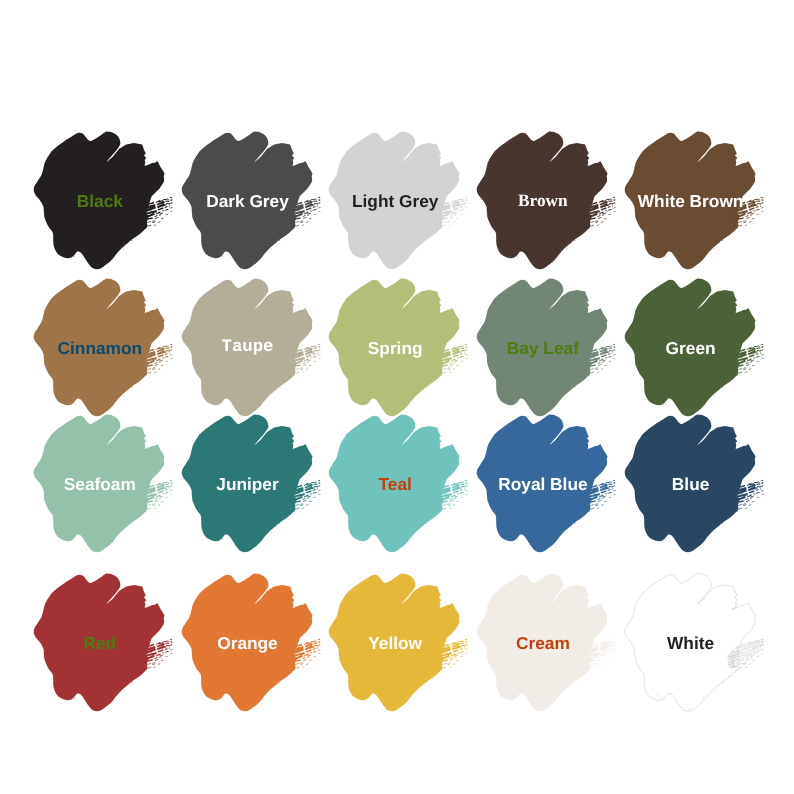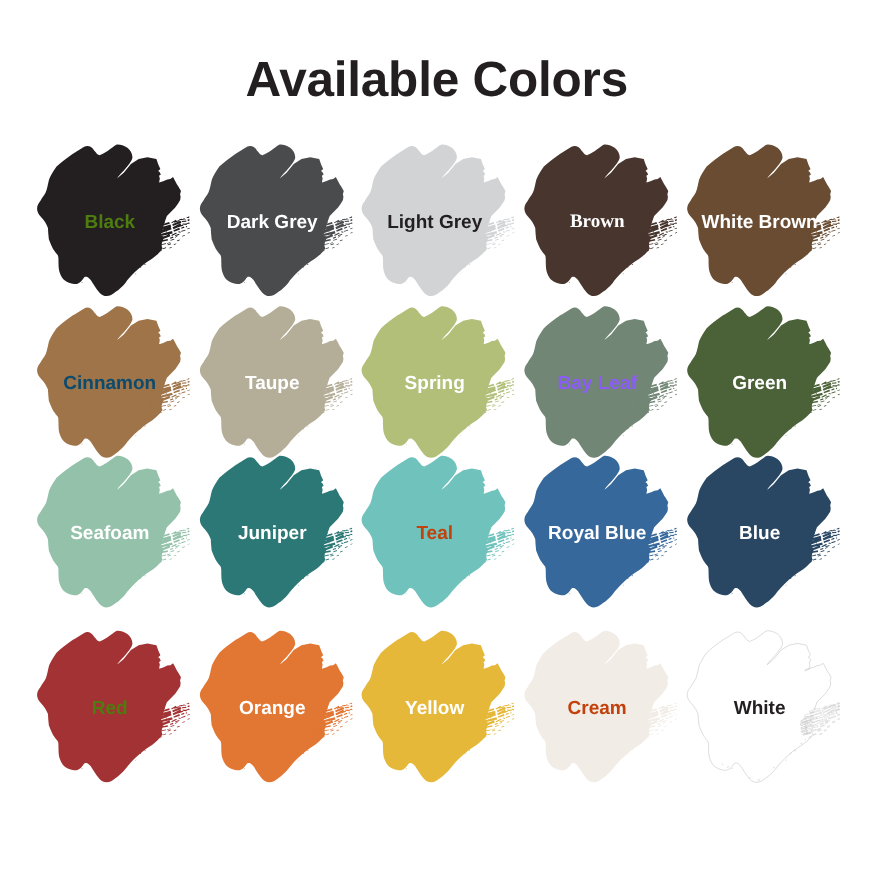--- a/index.html
+++ b/index.html
@@ -41,21 +41,20 @@
   
   .c0 { left:27.8px;  } .c1 { left:175.5px; } .c2 { left:323.2px; }
   .c3 { left:470.9px; } .c4 { left:618.6px; }
   .r0 { top:125.6px;  } .r1 { top:273.1px; } .r2 { top:409px; } .r3 { top:568.1px; }
 </style>
 </head>
 <body>
 
 <div class="page">
 
-  <h1 class="page-title">Available Colors</h1>
 
   <div class="swatch-grid">
     <div class="swatch c0 r0">
       <svg class="swatch-shape" viewBox="0 0 150 150" width="150" height="150">
         <path d="M54.7,7.6 C52.8,6.4 50.5,6.3 48.5,7.4 C47.0,8.2 43.7,10.6 38.3,13.7 C32.8,17.6 27.3,21.5 23.4,25.4 C20.7,29.3 18.1,33.2 16.6,37.1 C15.6,41.0 14.9,45.4 13.6,48.8 C12.0,52.0 10.0,54.0 8.8,56.5 C7.2,58.5 5.8,60.5 5.7,63.5 C5.7,66.0 6.8,68.8 9.1,71.0 C12.2,74.4 14.5,77.8 15.6,81.2 C15.8,84.6 15.9,88.0 16.4,91.4 C17.6,94.8 19.3,98.2 20.4,100.5 C21.1,101.4 22.7,103.7 24.2,105.5 C25.2,106.8 25.2,109.0 25.2,113.7 C25.2,117.2 25.6,120.0 26.5,122.3 C27.5,125.0 29.0,127.5 31.0,129.0 C33.0,130.5 36.2,132.0 39.3,132.2 C42.0,132.4 45.0,131.5 47.3,127.8 C48.6,125.7 49.3,125.4 50.4,125.6 C51.8,125.8 52.9,126.6 54.5,128.6 C56.5,131.5 58.8,136.0 62.5,140.2 C64.5,142.4 66.4,143.2 68.9,143.2 C71.8,143.2 74.0,142.0 77.5,139.0 C79.8,137.8 83.2,134.4 86.0,131.2 C88.0,128.2 91.0,125.0 94.4,121.6 C99.6,116.8 104.2,112.8 110.2,109.2 C113.6,107.0 117.0,103.6 119.8,99.8 C117.8,96.4 119.8,93.0 121.5,89.3 L118.0,88.0 L119.5,82.0 L121.5,76.5 L123.7,70.3 L127.5,66.5 L131.3,62.7 L133.9,58.9 L135.8,55.9 L136.2,52.9 L135.7,50.6 L136.5,47.6 L134.3,43.8 L132.8,41.6 L131.0,38.0 L129.3,34.9 L126.9,36.7 L124.1,37.1 L120.9,38.5 L117.5,39.7 L113.9,40.5 L112.5,41.9 L116.6,40.2 L117.3,36.2 L116.6,33.8 L118.2,32.6 L117.1,30.4 L115.8,29.4 L117.8,27.6 L116.0,23.7 L114.2,18.6 L106.0,16.9 L98.1,18.6 L91.0,23.0 L84.5,31.1 L79.9,35.0 L78.4,36.2 L79.6,34.4 C82.4,31.0 86.8,26.9 89.6,22.8 C91.4,20.2 92.4,18.6 92.4,17.0 C92.3,13.6 90.6,10.4 87.8,8.3 C84.2,6.1 82.2,5.4 78.9,5.4 C77.0,5.4 75.1,7.6 69.8,11.3 C67.0,13.2 65.3,14.0 64.0,14.4 C63.2,14.7 62.9,15.1 62.6,15.1 C61.9,15.1 61.0,14.6 60.3,14.0 C59.2,13.0 58.4,11.3 57.7,11.0 C56.8,9.6 55.8,8.3 54.7,7.6 Z" fill="#231f20"></path>
         <path d="M116.94,78.64L125.86,75.84L126.32,77.36L117.33,79.93ZM121.01,75.89L121.81,75.73L121.90,76.40L121.09,76.46ZM127.65,76.18L131.94,73.70L132.48,74.67L128.10,76.99ZM134.88,73.31L137.45,72.89L137.57,73.79L134.98,74.06ZM138.59,72.53L141.01,72.99L140.88,73.64L138.48,73.08ZM142.76,71.87L143.77,70.85L144.29,71.41L143.20,72.34ZM112.50,82.08L127.06,78.08L127.65,80.35L113.00,83.99ZM117.75,79.80L120.33,79.03L120.57,79.94L117.96,80.56ZM128.58,77.91L136.15,74.63L136.92,76.49L129.22,79.48ZM137.32,74.87L141.32,74.50L141.40,75.65L137.38,75.84ZM142.32,73.81L144.03,73.09L144.36,73.96L142.60,74.55ZM109.73,86.71L126.95,79.65L128.01,82.32L110.62,88.95ZM117.62,82.64L119.53,82.05L119.82,83.17L117.86,83.58ZM128.90,80.54L135.98,77.00L136.99,79.14L129.74,82.34ZM138.06,77.11L141.88,77.45L141.75,78.59L137.96,78.06ZM142.94,76.33L144.37,76.57L144.14,77.57L142.75,77.17ZM108.52,89.52L116.28,86.43L117.09,88.61L109.21,91.35ZM117.88,86.84L128.43,84.08L128.94,86.19L118.31,88.62ZM122.79,84.19L123.35,84.01L123.53,85.19L122.94,85.18ZM129.67,83.28L135.05,81.15L135.62,82.70L130.15,84.58ZM136.62,81.01L139.24,79.94L139.65,81.07L136.97,81.96ZM141.13,79.56L142.14,79.79L141.83,80.78L140.87,80.39ZM109.20,93.64L117.33,89.81L118.07,91.44L109.83,95.02ZM118.36,90.06L126.09,86.79L126.86,88.71L119.00,91.68ZM127.76,87.63L132.19,85.30L132.74,86.38L128.22,88.55ZM134.28,84.26L136.26,84.67L136.03,85.60L134.08,85.05ZM109.07,96.67L117.73,93.74L118.18,95.14L109.45,97.85ZM112.97,94.12L114.14,93.72L114.33,94.38L113.13,94.67ZM118.85,92.47L124.44,91.29L124.72,92.74L119.09,93.69ZM126.50,90.17L129.24,89.11L129.58,90.09L126.79,90.99ZM131.00,89.74L133.16,88.09L133.53,88.60L131.32,90.17ZM111.68,98.75L117.46,97.92L117.58,98.82L111.78,99.51ZM114.03,97.31L115.00,97.00L115.13,97.44L114.14,97.69ZM118.41,96.14L122.84,95.13L123.01,95.93L118.55,96.82ZM123.72,95.20L126.74,94.19L126.92,94.75L123.87,95.67ZM108.99,87.35L113.95,85.63L114.45,87.17L109.41,88.65ZM108.66,90.24L114.91,88.09L115.49,89.91L109.14,91.76ZM109.19,93.55L114.15,91.83L114.65,93.37L109.61,94.85ZM110.04,96.66L114.61,95.16L114.99,96.44L110.36,97.74ZM111.65,84.50L115.62,83.21L115.98,84.39L111.95,85.50ZM112.00,88.79L118.77,86.48L119.23,87.92L112.40,90.01ZM112.83,92.42L118.20,90.72L118.60,92.08L113.17,93.58ZM114.07,98.58L117.84,97.30L118.16,98.30L114.33,99.42ZM110.69,99.62L114.66,98.35L114.94,99.25L110.91,100.38ZM116.36,84.94L120.83,83.46L121.17,84.54L116.64,85.86ZM130.26,75.58L135.03,73.90L135.37,74.90L130.54,76.42ZM136.89,73.46L139.86,72.39L140.14,73.21L137.11,74.14ZM141.50,71.70L143.88,70.84L144.12,71.56L141.70,72.30ZM133.65,79.75L138.32,78.06L138.68,79.14L133.95,80.65ZM140.49,77.46L143.46,76.39L143.74,77.21L140.71,78.14ZM136.68,84.02L140.35,82.75L140.65,83.65L136.92,84.78ZM142.09,81.90L144.27,81.04L144.53,81.76L142.31,82.50ZM131.07,87.82L134.85,86.45L135.15,87.35L131.33,88.58ZM137.50,88.50L139.88,87.64L140.12,88.36L137.70,89.10ZM126.88,92.26L130.26,91.00L130.54,91.80L127.12,92.94ZM132.89,92.70L135.27,91.74L135.53,92.46L133.11,93.30ZM124.40,96.30L127.28,95.24L127.52,95.96L124.60,96.90ZM129.90,96.14L132.09,95.29L132.31,95.91L130.10,96.66ZM119.90,99.90L122.88,98.84L123.12,99.56L120.10,100.50ZM125.90,99.34L128.09,98.49L128.31,99.11L126.10,99.86ZM116.40,102.34L118.88,101.29L119.12,101.91L116.60,102.86ZM142.70,74.54L144.28,73.89L144.52,74.51L142.90,75.06ZM142.50,85.74L144.28,84.99L144.52,85.61L142.70,86.26ZM100.45,116.33L100.46,116.63L100.21,116.95L99.81,117.19L99.41,117.23L99.15,117.08L99.14,116.77L99.39,116.45L99.79,116.21L100.19,116.17ZM104.34,114.09L104.35,114.34L104.15,114.62L103.81,114.81L103.48,114.84L103.26,114.71L103.25,114.46L103.45,114.18L103.79,113.99L104.12,113.96ZM84.99,129.21L85.08,129.47L84.94,129.83L84.63,130.14L84.27,130.28L84.01,130.19L83.92,129.93L84.06,129.57L84.37,129.26L84.73,129.12ZM71.55,140.83L71.51,141.15L71.19,141.46L70.73,141.63L70.29,141.60L70.05,141.37L70.09,141.05L70.41,140.74L70.87,140.57L71.31,140.60ZM43.12,128.74L43.27,128.96L43.23,129.32L43.03,129.66L42.74,129.87L42.47,129.86L42.33,129.64L42.37,129.28L42.57,128.94L42.86,128.73ZM46.79,130.46L46.87,130.63L46.81,130.88L46.63,131.09L46.40,131.19L46.21,131.14L46.13,130.97L46.19,130.72L46.37,130.51L46.60,130.41ZM109.98,107.72L109.99,107.95L109.81,108.20L109.51,108.37L109.21,108.40L109.02,108.28L109.01,108.05L109.19,107.80L109.49,107.63L109.79,107.60ZM113.39,104.38L113.40,104.56L113.25,104.76L113.01,104.90L112.77,104.92L112.61,104.82L112.60,104.64L112.75,104.44L112.99,104.30L113.23,104.28ZM95.83,122.77L95.85,122.94L95.74,123.13L95.54,123.27L95.32,123.31L95.17,123.23L95.15,123.06L95.26,122.87L95.46,122.73L95.68,122.69ZM38.21,126.64L38.31,126.79L38.30,127.02L38.17,127.25L37.97,127.38L37.79,127.36L37.69,127.21L37.70,126.98L37.83,126.75L38.03,126.62ZM63.48,138.87L63.44,139.08L63.23,139.25L62.93,139.33L62.66,139.29L62.52,139.13L62.56,138.92L62.77,138.75L63.07,138.67L63.34,138.71Z" fill="#231f20"></path>
       </svg>
       <div class="swatch-label" style="color: #4d7c0f;">Black</div>
     </div>
     <div class="swatch c1 r0">
@@ -91,35 +90,35 @@
         <path d="M54.7,7.6 C52.8,6.4 50.5,6.3 48.5,7.4 C47.0,8.2 43.7,10.6 38.3,13.7 C32.8,17.6 27.3,21.5 23.4,25.4 C20.7,29.3 18.1,33.2 16.6,37.1 C15.6,41.0 14.9,45.4 13.6,48.8 C12.0,52.0 10.0,54.0 8.8,56.5 C7.2,58.5 5.8,60.5 5.7,63.5 C5.7,66.0 6.8,68.8 9.1,71.0 C12.2,74.4 14.5,77.8 15.6,81.2 C15.8,84.6 15.9,88.0 16.4,91.4 C17.6,94.8 19.3,98.2 20.4,100.5 C21.1,101.4 22.7,103.7 24.2,105.5 C25.2,106.8 25.2,109.0 25.2,113.7 C25.2,117.2 25.6,120.0 26.5,122.3 C27.5,125.0 29.0,127.5 31.0,129.0 C33.0,130.5 36.2,132.0 39.3,132.2 C42.0,132.4 45.0,131.5 47.3,127.8 C48.6,125.7 49.3,125.4 50.4,125.6 C51.8,125.8 52.9,126.6 54.5,128.6 C56.5,131.5 58.8,136.0 62.5,140.2 C64.5,142.4 66.4,143.2 68.9,143.2 C71.8,143.2 74.0,142.0 77.5,139.0 C79.8,137.8 83.2,134.4 86.0,131.2 C88.0,128.2 91.0,125.0 94.4,121.6 C99.6,116.8 104.2,112.8 110.2,109.2 C113.6,107.0 117.0,103.6 119.8,99.8 C117.8,96.4 119.8,93.0 121.5,89.3 L118.0,88.0 L119.5,82.0 L121.5,76.5 L123.7,70.3 L127.5,66.5 L131.3,62.7 L133.9,58.9 L135.8,55.9 L136.2,52.9 L135.7,50.6 L136.5,47.6 L134.3,43.8 L132.8,41.6 L131.0,38.0 L129.3,34.9 L126.9,36.7 L124.1,37.1 L120.9,38.5 L117.5,39.7 L113.9,40.5 L112.5,41.9 L116.6,40.2 L117.3,36.2 L116.6,33.8 L118.2,32.6 L117.1,30.4 L115.8,29.4 L117.8,27.6 L116.0,23.7 L114.2,18.6 L106.0,16.9 L98.1,18.6 L91.0,23.0 L84.5,31.1 L79.9,35.0 L78.4,36.2 L79.6,34.4 C82.4,31.0 86.8,26.9 89.6,22.8 C91.4,20.2 92.4,18.6 92.4,17.0 C92.3,13.6 90.6,10.4 87.8,8.3 C84.2,6.1 82.2,5.4 78.9,5.4 C77.0,5.4 75.1,7.6 69.8,11.3 C67.0,13.2 65.3,14.0 64.0,14.4 C63.2,14.7 62.9,15.1 62.6,15.1 C61.9,15.1 61.0,14.6 60.3,14.0 C59.2,13.0 58.4,11.3 57.7,11.0 C56.8,9.6 55.8,8.3 54.7,7.6 Z" fill="#9e7448"></path>
         <path d="M116.94,78.64L125.86,75.84L126.32,77.36L117.33,79.93ZM121.01,75.89L121.81,75.73L121.90,76.40L121.09,76.46ZM127.65,76.18L131.94,73.70L132.48,74.67L128.10,76.99ZM134.88,73.31L137.45,72.89L137.57,73.79L134.98,74.06ZM138.59,72.53L141.01,72.99L140.88,73.64L138.48,73.08ZM142.76,71.87L143.77,70.85L144.29,71.41L143.20,72.34ZM112.50,82.08L127.06,78.08L127.65,80.35L113.00,83.99ZM117.75,79.80L120.33,79.03L120.57,79.94L117.96,80.56ZM128.58,77.91L136.15,74.63L136.92,76.49L129.22,79.48ZM137.32,74.87L141.32,74.50L141.40,75.65L137.38,75.84ZM142.32,73.81L144.03,73.09L144.36,73.96L142.60,74.55ZM109.73,86.71L126.95,79.65L128.01,82.32L110.62,88.95ZM117.62,82.64L119.53,82.05L119.82,83.17L117.86,83.58ZM128.90,80.54L135.98,77.00L136.99,79.14L129.74,82.34ZM138.06,77.11L141.88,77.45L141.75,78.59L137.96,78.06ZM142.94,76.33L144.37,76.57L144.14,77.57L142.75,77.17ZM108.52,89.52L116.28,86.43L117.09,88.61L109.21,91.35ZM117.88,86.84L128.43,84.08L128.94,86.19L118.31,88.62ZM122.79,84.19L123.35,84.01L123.53,85.19L122.94,85.18ZM129.67,83.28L135.05,81.15L135.62,82.70L130.15,84.58ZM136.62,81.01L139.24,79.94L139.65,81.07L136.97,81.96ZM141.13,79.56L142.14,79.79L141.83,80.78L140.87,80.39ZM109.20,93.64L117.33,89.81L118.07,91.44L109.83,95.02ZM118.36,90.06L126.09,86.79L126.86,88.71L119.00,91.68ZM127.76,87.63L132.19,85.30L132.74,86.38L128.22,88.55ZM134.28,84.26L136.26,84.67L136.03,85.60L134.08,85.05ZM109.07,96.67L117.73,93.74L118.18,95.14L109.45,97.85ZM112.97,94.12L114.14,93.72L114.33,94.38L113.13,94.67ZM118.85,92.47L124.44,91.29L124.72,92.74L119.09,93.69ZM126.50,90.17L129.24,89.11L129.58,90.09L126.79,90.99ZM131.00,89.74L133.16,88.09L133.53,88.60L131.32,90.17ZM111.68,98.75L117.46,97.92L117.58,98.82L111.78,99.51ZM114.03,97.31L115.00,97.00L115.13,97.44L114.14,97.69ZM118.41,96.14L122.84,95.13L123.01,95.93L118.55,96.82ZM123.72,95.20L126.74,94.19L126.92,94.75L123.87,95.67ZM108.99,87.35L113.95,85.63L114.45,87.17L109.41,88.65ZM108.66,90.24L114.91,88.09L115.49,89.91L109.14,91.76ZM109.19,93.55L114.15,91.83L114.65,93.37L109.61,94.85ZM110.04,96.66L114.61,95.16L114.99,96.44L110.36,97.74ZM111.65,84.50L115.62,83.21L115.98,84.39L111.95,85.50ZM112.00,88.79L118.77,86.48L119.23,87.92L112.40,90.01ZM112.83,92.42L118.20,90.72L118.60,92.08L113.17,93.58ZM114.07,98.58L117.84,97.30L118.16,98.30L114.33,99.42ZM110.69,99.62L114.66,98.35L114.94,99.25L110.91,100.38ZM116.36,84.94L120.83,83.46L121.17,84.54L116.64,85.86ZM130.26,75.58L135.03,73.90L135.37,74.90L130.54,76.42ZM136.89,73.46L139.86,72.39L140.14,73.21L137.11,74.14ZM141.50,71.70L143.88,70.84L144.12,71.56L141.70,72.30ZM133.65,79.75L138.32,78.06L138.68,79.14L133.95,80.65ZM140.49,77.46L143.46,76.39L143.74,77.21L140.71,78.14ZM136.68,84.02L140.35,82.75L140.65,83.65L136.92,84.78ZM142.09,81.90L144.27,81.04L144.53,81.76L142.31,82.50ZM131.07,87.82L134.85,86.45L135.15,87.35L131.33,88.58ZM137.50,88.50L139.88,87.64L140.12,88.36L137.70,89.10ZM126.88,92.26L130.26,91.00L130.54,91.80L127.12,92.94ZM132.89,92.70L135.27,91.74L135.53,92.46L133.11,93.30ZM124.40,96.30L127.28,95.24L127.52,95.96L124.60,96.90ZM129.90,96.14L132.09,95.29L132.31,95.91L130.10,96.66ZM119.90,99.90L122.88,98.84L123.12,99.56L120.10,100.50ZM125.90,99.34L128.09,98.49L128.31,99.11L126.10,99.86ZM116.40,102.34L118.88,101.29L119.12,101.91L116.60,102.86ZM142.70,74.54L144.28,73.89L144.52,74.51L142.90,75.06ZM142.50,85.74L144.28,84.99L144.52,85.61L142.70,86.26ZM100.45,116.33L100.46,116.63L100.21,116.95L99.81,117.19L99.41,117.23L99.15,117.08L99.14,116.77L99.39,116.45L99.79,116.21L100.19,116.17ZM104.34,114.09L104.35,114.34L104.15,114.62L103.81,114.81L103.48,114.84L103.26,114.71L103.25,114.46L103.45,114.18L103.79,113.99L104.12,113.96ZM84.99,129.21L85.08,129.47L84.94,129.83L84.63,130.14L84.27,130.28L84.01,130.19L83.92,129.93L84.06,129.57L84.37,129.26L84.73,129.12ZM71.55,140.83L71.51,141.15L71.19,141.46L70.73,141.63L70.29,141.60L70.05,141.37L70.09,141.05L70.41,140.74L70.87,140.57L71.31,140.60ZM43.12,128.74L43.27,128.96L43.23,129.32L43.03,129.66L42.74,129.87L42.47,129.86L42.33,129.64L42.37,129.28L42.57,128.94L42.86,128.73ZM46.79,130.46L46.87,130.63L46.81,130.88L46.63,131.09L46.40,131.19L46.21,131.14L46.13,130.97L46.19,130.72L46.37,130.51L46.60,130.41ZM109.98,107.72L109.99,107.95L109.81,108.20L109.51,108.37L109.21,108.40L109.02,108.28L109.01,108.05L109.19,107.80L109.49,107.63L109.79,107.60ZM113.39,104.38L113.40,104.56L113.25,104.76L113.01,104.90L112.77,104.92L112.61,104.82L112.60,104.64L112.75,104.44L112.99,104.30L113.23,104.28ZM95.83,122.77L95.85,122.94L95.74,123.13L95.54,123.27L95.32,123.31L95.17,123.23L95.15,123.06L95.26,122.87L95.46,122.73L95.68,122.69ZM38.21,126.64L38.31,126.79L38.30,127.02L38.17,127.25L37.97,127.38L37.79,127.36L37.69,127.21L37.70,126.98L37.83,126.75L38.03,126.62ZM63.48,138.87L63.44,139.08L63.23,139.25L62.93,139.33L62.66,139.29L62.52,139.13L62.56,138.92L62.77,138.75L63.07,138.67L63.34,138.71Z" fill="#9e7448"></path>
       </svg>
       <div class="swatch-label" style="color: #0c4a6e;">Cinnamon</div>
     </div>
     <div class="swatch c1 r1">
       <svg class="swatch-shape" viewBox="0 0 150 150" width="150" height="150">
         <path d="M54.7,7.6 C52.8,6.4 50.5,6.3 48.5,7.4 C47.0,8.2 43.7,10.6 38.3,13.7 C32.8,17.6 27.3,21.5 23.4,25.4 C20.7,29.3 18.1,33.2 16.6,37.1 C15.6,41.0 14.9,45.4 13.6,48.8 C12.0,52.0 10.0,54.0 8.8,56.5 C7.2,58.5 5.8,60.5 5.7,63.5 C5.7,66.0 6.8,68.8 9.1,71.0 C12.2,74.4 14.5,77.8 15.6,81.2 C15.8,84.6 15.9,88.0 16.4,91.4 C17.6,94.8 19.3,98.2 20.4,100.5 C21.1,101.4 22.7,103.7 24.2,105.5 C25.2,106.8 25.2,109.0 25.2,113.7 C25.2,117.2 25.6,120.0 26.5,122.3 C27.5,125.0 29.0,127.5 31.0,129.0 C33.0,130.5 36.2,132.0 39.3,132.2 C42.0,132.4 45.0,131.5 47.3,127.8 C48.6,125.7 49.3,125.4 50.4,125.6 C51.8,125.8 52.9,126.6 54.5,128.6 C56.5,131.5 58.8,136.0 62.5,140.2 C64.5,142.4 66.4,143.2 68.9,143.2 C71.8,143.2 74.0,142.0 77.5,139.0 C79.8,137.8 83.2,134.4 86.0,131.2 C88.0,128.2 91.0,125.0 94.4,121.6 C99.6,116.8 104.2,112.8 110.2,109.2 C113.6,107.0 117.0,103.6 119.8,99.8 C117.8,96.4 119.8,93.0 121.5,89.3 L118.0,88.0 L119.5,82.0 L121.5,76.5 L123.7,70.3 L127.5,66.5 L131.3,62.7 L133.9,58.9 L135.8,55.9 L136.2,52.9 L135.7,50.6 L136.5,47.6 L134.3,43.8 L132.8,41.6 L131.0,38.0 L129.3,34.9 L126.9,36.7 L124.1,37.1 L120.9,38.5 L117.5,39.7 L113.9,40.5 L112.5,41.9 L116.6,40.2 L117.3,36.2 L116.6,33.8 L118.2,32.6 L117.1,30.4 L115.8,29.4 L117.8,27.6 L116.0,23.7 L114.2,18.6 L106.0,16.9 L98.1,18.6 L91.0,23.0 L84.5,31.1 L79.9,35.0 L78.4,36.2 L79.6,34.4 C82.4,31.0 86.8,26.9 89.6,22.8 C91.4,20.2 92.4,18.6 92.4,17.0 C92.3,13.6 90.6,10.4 87.8,8.3 C84.2,6.1 82.2,5.4 78.9,5.4 C77.0,5.4 75.1,7.6 69.8,11.3 C67.0,13.2 65.3,14.0 64.0,14.4 C63.2,14.7 62.9,15.1 62.6,15.1 C61.9,15.1 61.0,14.6 60.3,14.0 C59.2,13.0 58.4,11.3 57.7,11.0 C56.8,9.6 55.8,8.3 54.7,7.6 Z" fill="#b4ae98"></path>
         <path d="M116.94,78.64L125.86,75.84L126.32,77.36L117.33,79.93ZM121.01,75.89L121.81,75.73L121.90,76.40L121.09,76.46ZM127.65,76.18L131.94,73.70L132.48,74.67L128.10,76.99ZM134.88,73.31L137.45,72.89L137.57,73.79L134.98,74.06ZM138.59,72.53L141.01,72.99L140.88,73.64L138.48,73.08ZM142.76,71.87L143.77,70.85L144.29,71.41L143.20,72.34ZM112.50,82.08L127.06,78.08L127.65,80.35L113.00,83.99ZM117.75,79.80L120.33,79.03L120.57,79.94L117.96,80.56ZM128.58,77.91L136.15,74.63L136.92,76.49L129.22,79.48ZM137.32,74.87L141.32,74.50L141.40,75.65L137.38,75.84ZM142.32,73.81L144.03,73.09L144.36,73.96L142.60,74.55ZM109.73,86.71L126.95,79.65L128.01,82.32L110.62,88.95ZM117.62,82.64L119.53,82.05L119.82,83.17L117.86,83.58ZM128.90,80.54L135.98,77.00L136.99,79.14L129.74,82.34ZM138.06,77.11L141.88,77.45L141.75,78.59L137.96,78.06ZM142.94,76.33L144.37,76.57L144.14,77.57L142.75,77.17ZM108.52,89.52L116.28,86.43L117.09,88.61L109.21,91.35ZM117.88,86.84L128.43,84.08L128.94,86.19L118.31,88.62ZM122.79,84.19L123.35,84.01L123.53,85.19L122.94,85.18ZM129.67,83.28L135.05,81.15L135.62,82.70L130.15,84.58ZM136.62,81.01L139.24,79.94L139.65,81.07L136.97,81.96ZM141.13,79.56L142.14,79.79L141.83,80.78L140.87,80.39ZM109.20,93.64L117.33,89.81L118.07,91.44L109.83,95.02ZM118.36,90.06L126.09,86.79L126.86,88.71L119.00,91.68ZM127.76,87.63L132.19,85.30L132.74,86.38L128.22,88.55ZM134.28,84.26L136.26,84.67L136.03,85.60L134.08,85.05ZM109.07,96.67L117.73,93.74L118.18,95.14L109.45,97.85ZM112.97,94.12L114.14,93.72L114.33,94.38L113.13,94.67ZM118.85,92.47L124.44,91.29L124.72,92.74L119.09,93.69ZM126.50,90.17L129.24,89.11L129.58,90.09L126.79,90.99ZM131.00,89.74L133.16,88.09L133.53,88.60L131.32,90.17ZM111.68,98.75L117.46,97.92L117.58,98.82L111.78,99.51ZM114.03,97.31L115.00,97.00L115.13,97.44L114.14,97.69ZM118.41,96.14L122.84,95.13L123.01,95.93L118.55,96.82ZM123.72,95.20L126.74,94.19L126.92,94.75L123.87,95.67ZM108.99,87.35L113.95,85.63L114.45,87.17L109.41,88.65ZM108.66,90.24L114.91,88.09L115.49,89.91L109.14,91.76ZM109.19,93.55L114.15,91.83L114.65,93.37L109.61,94.85ZM110.04,96.66L114.61,95.16L114.99,96.44L110.36,97.74ZM111.65,84.50L115.62,83.21L115.98,84.39L111.95,85.50ZM112.00,88.79L118.77,86.48L119.23,87.92L112.40,90.01ZM112.83,92.42L118.20,90.72L118.60,92.08L113.17,93.58ZM114.07,98.58L117.84,97.30L118.16,98.30L114.33,99.42ZM110.69,99.62L114.66,98.35L114.94,99.25L110.91,100.38ZM116.36,84.94L120.83,83.46L121.17,84.54L116.64,85.86ZM130.26,75.58L135.03,73.90L135.37,74.90L130.54,76.42ZM136.89,73.46L139.86,72.39L140.14,73.21L137.11,74.14ZM141.50,71.70L143.88,70.84L144.12,71.56L141.70,72.30ZM133.65,79.75L138.32,78.06L138.68,79.14L133.95,80.65ZM140.49,77.46L143.46,76.39L143.74,77.21L140.71,78.14ZM136.68,84.02L140.35,82.75L140.65,83.65L136.92,84.78ZM142.09,81.90L144.27,81.04L144.53,81.76L142.31,82.50ZM131.07,87.82L134.85,86.45L135.15,87.35L131.33,88.58ZM137.50,88.50L139.88,87.64L140.12,88.36L137.70,89.10ZM126.88,92.26L130.26,91.00L130.54,91.80L127.12,92.94ZM132.89,92.70L135.27,91.74L135.53,92.46L133.11,93.30ZM124.40,96.30L127.28,95.24L127.52,95.96L124.60,96.90ZM129.90,96.14L132.09,95.29L132.31,95.91L130.10,96.66ZM119.90,99.90L122.88,98.84L123.12,99.56L120.10,100.50ZM125.90,99.34L128.09,98.49L128.31,99.11L126.10,99.86ZM116.40,102.34L118.88,101.29L119.12,101.91L116.60,102.86ZM142.70,74.54L144.28,73.89L144.52,74.51L142.90,75.06ZM142.50,85.74L144.28,84.99L144.52,85.61L142.70,86.26ZM100.45,116.33L100.46,116.63L100.21,116.95L99.81,117.19L99.41,117.23L99.15,117.08L99.14,116.77L99.39,116.45L99.79,116.21L100.19,116.17ZM104.34,114.09L104.35,114.34L104.15,114.62L103.81,114.81L103.48,114.84L103.26,114.71L103.25,114.46L103.45,114.18L103.79,113.99L104.12,113.96ZM84.99,129.21L85.08,129.47L84.94,129.83L84.63,130.14L84.27,130.28L84.01,130.19L83.92,129.93L84.06,129.57L84.37,129.26L84.73,129.12ZM71.55,140.83L71.51,141.15L71.19,141.46L70.73,141.63L70.29,141.60L70.05,141.37L70.09,141.05L70.41,140.74L70.87,140.57L71.31,140.60ZM43.12,128.74L43.27,128.96L43.23,129.32L43.03,129.66L42.74,129.87L42.47,129.86L42.33,129.64L42.37,129.28L42.57,128.94L42.86,128.73ZM46.79,130.46L46.87,130.63L46.81,130.88L46.63,131.09L46.40,131.19L46.21,131.14L46.13,130.97L46.19,130.72L46.37,130.51L46.60,130.41ZM109.98,107.72L109.99,107.95L109.81,108.20L109.51,108.37L109.21,108.40L109.02,108.28L109.01,108.05L109.19,107.80L109.49,107.63L109.79,107.60ZM113.39,104.38L113.40,104.56L113.25,104.76L113.01,104.90L112.77,104.92L112.61,104.82L112.60,104.64L112.75,104.44L112.99,104.30L113.23,104.28ZM95.83,122.77L95.85,122.94L95.74,123.13L95.54,123.27L95.32,123.31L95.17,123.23L95.15,123.06L95.26,122.87L95.46,122.73L95.68,122.69ZM38.21,126.64L38.31,126.79L38.30,127.02L38.17,127.25L37.97,127.38L37.79,127.36L37.69,127.21L37.70,126.98L37.83,126.75L38.03,126.62ZM63.48,138.87L63.44,139.08L63.23,139.25L62.93,139.33L62.66,139.29L62.52,139.13L62.56,138.92L62.77,138.75L63.07,138.67L63.34,138.71Z" fill="#b4ae98"></path>
       </svg>
-      <div class="swatch-label" style="color: rgb(255, 255, 255);">Taupe</div>
+      <div class="swatch-label" style="color: rgb(255, 255, 255); font-family: Liberation Mono, monospace;">Taupe</div>
     </div>
     <div class="swatch c2 r1">
       <svg class="swatch-shape" viewBox="0 0 150 150" width="150" height="150">
         <path d="M54.7,7.6 C52.8,6.4 50.5,6.3 48.5,7.4 C47.0,8.2 43.7,10.6 38.3,13.7 C32.8,17.6 27.3,21.5 23.4,25.4 C20.7,29.3 18.1,33.2 16.6,37.1 C15.6,41.0 14.9,45.4 13.6,48.8 C12.0,52.0 10.0,54.0 8.8,56.5 C7.2,58.5 5.8,60.5 5.7,63.5 C5.7,66.0 6.8,68.8 9.1,71.0 C12.2,74.4 14.5,77.8 15.6,81.2 C15.8,84.6 15.9,88.0 16.4,91.4 C17.6,94.8 19.3,98.2 20.4,100.5 C21.1,101.4 22.7,103.7 24.2,105.5 C25.2,106.8 25.2,109.0 25.2,113.7 C25.2,117.2 25.6,120.0 26.5,122.3 C27.5,125.0 29.0,127.5 31.0,129.0 C33.0,130.5 36.2,132.0 39.3,132.2 C42.0,132.4 45.0,131.5 47.3,127.8 C48.6,125.7 49.3,125.4 50.4,125.6 C51.8,125.8 52.9,126.6 54.5,128.6 C56.5,131.5 58.8,136.0 62.5,140.2 C64.5,142.4 66.4,143.2 68.9,143.2 C71.8,143.2 74.0,142.0 77.5,139.0 C79.8,137.8 83.2,134.4 86.0,131.2 C88.0,128.2 91.0,125.0 94.4,121.6 C99.6,116.8 104.2,112.8 110.2,109.2 C113.6,107.0 117.0,103.6 119.8,99.8 C117.8,96.4 119.8,93.0 121.5,89.3 L118.0,88.0 L119.5,82.0 L121.5,76.5 L123.7,70.3 L127.5,66.5 L131.3,62.7 L133.9,58.9 L135.8,55.9 L136.2,52.9 L135.7,50.6 L136.5,47.6 L134.3,43.8 L132.8,41.6 L131.0,38.0 L129.3,34.9 L126.9,36.7 L124.1,37.1 L120.9,38.5 L117.5,39.7 L113.9,40.5 L112.5,41.9 L116.6,40.2 L117.3,36.2 L116.6,33.8 L118.2,32.6 L117.1,30.4 L115.8,29.4 L117.8,27.6 L116.0,23.7 L114.2,18.6 L106.0,16.9 L98.1,18.6 L91.0,23.0 L84.5,31.1 L79.9,35.0 L78.4,36.2 L79.6,34.4 C82.4,31.0 86.8,26.9 89.6,22.8 C91.4,20.2 92.4,18.6 92.4,17.0 C92.3,13.6 90.6,10.4 87.8,8.3 C84.2,6.1 82.2,5.4 78.9,5.4 C77.0,5.4 75.1,7.6 69.8,11.3 C67.0,13.2 65.3,14.0 64.0,14.4 C63.2,14.7 62.9,15.1 62.6,15.1 C61.9,15.1 61.0,14.6 60.3,14.0 C59.2,13.0 58.4,11.3 57.7,11.0 C56.8,9.6 55.8,8.3 54.7,7.6 Z" fill="#b2bf78"></path>
         <path d="M116.94,78.64L125.86,75.84L126.32,77.36L117.33,79.93ZM121.01,75.89L121.81,75.73L121.90,76.40L121.09,76.46ZM127.65,76.18L131.94,73.70L132.48,74.67L128.10,76.99ZM134.88,73.31L137.45,72.89L137.57,73.79L134.98,74.06ZM138.59,72.53L141.01,72.99L140.88,73.64L138.48,73.08ZM142.76,71.87L143.77,70.85L144.29,71.41L143.20,72.34ZM112.50,82.08L127.06,78.08L127.65,80.35L113.00,83.99ZM117.75,79.80L120.33,79.03L120.57,79.94L117.96,80.56ZM128.58,77.91L136.15,74.63L136.92,76.49L129.22,79.48ZM137.32,74.87L141.32,74.50L141.40,75.65L137.38,75.84ZM142.32,73.81L144.03,73.09L144.36,73.96L142.60,74.55ZM109.73,86.71L126.95,79.65L128.01,82.32L110.62,88.95ZM117.62,82.64L119.53,82.05L119.82,83.17L117.86,83.58ZM128.90,80.54L135.98,77.00L136.99,79.14L129.74,82.34ZM138.06,77.11L141.88,77.45L141.75,78.59L137.96,78.06ZM142.94,76.33L144.37,76.57L144.14,77.57L142.75,77.17ZM108.52,89.52L116.28,86.43L117.09,88.61L109.21,91.35ZM117.88,86.84L128.43,84.08L128.94,86.19L118.31,88.62ZM122.79,84.19L123.35,84.01L123.53,85.19L122.94,85.18ZM129.67,83.28L135.05,81.15L135.62,82.70L130.15,84.58ZM136.62,81.01L139.24,79.94L139.65,81.07L136.97,81.96ZM141.13,79.56L142.14,79.79L141.83,80.78L140.87,80.39ZM109.20,93.64L117.33,89.81L118.07,91.44L109.83,95.02ZM118.36,90.06L126.09,86.79L126.86,88.71L119.00,91.68ZM127.76,87.63L132.19,85.30L132.74,86.38L128.22,88.55ZM134.28,84.26L136.26,84.67L136.03,85.60L134.08,85.05ZM109.07,96.67L117.73,93.74L118.18,95.14L109.45,97.85ZM112.97,94.12L114.14,93.72L114.33,94.38L113.13,94.67ZM118.85,92.47L124.44,91.29L124.72,92.74L119.09,93.69ZM126.50,90.17L129.24,89.11L129.58,90.09L126.79,90.99ZM131.00,89.74L133.16,88.09L133.53,88.60L131.32,90.17ZM111.68,98.75L117.46,97.92L117.58,98.82L111.78,99.51ZM114.03,97.31L115.00,97.00L115.13,97.44L114.14,97.69ZM118.41,96.14L122.84,95.13L123.01,95.93L118.55,96.82ZM123.72,95.20L126.74,94.19L126.92,94.75L123.87,95.67ZM108.99,87.35L113.95,85.63L114.45,87.17L109.41,88.65ZM108.66,90.24L114.91,88.09L115.49,89.91L109.14,91.76ZM109.19,93.55L114.15,91.83L114.65,93.37L109.61,94.85ZM110.04,96.66L114.61,95.16L114.99,96.44L110.36,97.74ZM111.65,84.50L115.62,83.21L115.98,84.39L111.95,85.50ZM112.00,88.79L118.77,86.48L119.23,87.92L112.40,90.01ZM112.83,92.42L118.20,90.72L118.60,92.08L113.17,93.58ZM114.07,98.58L117.84,97.30L118.16,98.30L114.33,99.42ZM110.69,99.62L114.66,98.35L114.94,99.25L110.91,100.38ZM116.36,84.94L120.83,83.46L121.17,84.54L116.64,85.86ZM130.26,75.58L135.03,73.90L135.37,74.90L130.54,76.42ZM136.89,73.46L139.86,72.39L140.14,73.21L137.11,74.14ZM141.50,71.70L143.88,70.84L144.12,71.56L141.70,72.30ZM133.65,79.75L138.32,78.06L138.68,79.14L133.95,80.65ZM140.49,77.46L143.46,76.39L143.74,77.21L140.71,78.14ZM136.68,84.02L140.35,82.75L140.65,83.65L136.92,84.78ZM142.09,81.90L144.27,81.04L144.53,81.76L142.31,82.50ZM131.07,87.82L134.85,86.45L135.15,87.35L131.33,88.58ZM137.50,88.50L139.88,87.64L140.12,88.36L137.70,89.10ZM126.88,92.26L130.26,91.00L130.54,91.80L127.12,92.94ZM132.89,92.70L135.27,91.74L135.53,92.46L133.11,93.30ZM124.40,96.30L127.28,95.24L127.52,95.96L124.60,96.90ZM129.90,96.14L132.09,95.29L132.31,95.91L130.10,96.66ZM119.90,99.90L122.88,98.84L123.12,99.56L120.10,100.50ZM125.90,99.34L128.09,98.49L128.31,99.11L126.10,99.86ZM116.40,102.34L118.88,101.29L119.12,101.91L116.60,102.86ZM142.70,74.54L144.28,73.89L144.52,74.51L142.90,75.06ZM142.50,85.74L144.28,84.99L144.52,85.61L142.70,86.26ZM100.45,116.33L100.46,116.63L100.21,116.95L99.81,117.19L99.41,117.23L99.15,117.08L99.14,116.77L99.39,116.45L99.79,116.21L100.19,116.17ZM104.34,114.09L104.35,114.34L104.15,114.62L103.81,114.81L103.48,114.84L103.26,114.71L103.25,114.46L103.45,114.18L103.79,113.99L104.12,113.96ZM84.99,129.21L85.08,129.47L84.94,129.83L84.63,130.14L84.27,130.28L84.01,130.19L83.92,129.93L84.06,129.57L84.37,129.26L84.73,129.12ZM71.55,140.83L71.51,141.15L71.19,141.46L70.73,141.63L70.29,141.60L70.05,141.37L70.09,141.05L70.41,140.74L70.87,140.57L71.31,140.60ZM43.12,128.74L43.27,128.96L43.23,129.32L43.03,129.66L42.74,129.87L42.47,129.86L42.33,129.64L42.37,129.28L42.57,128.94L42.86,128.73ZM46.79,130.46L46.87,130.63L46.81,130.88L46.63,131.09L46.40,131.19L46.21,131.14L46.13,130.97L46.19,130.72L46.37,130.51L46.60,130.41ZM109.98,107.72L109.99,107.95L109.81,108.20L109.51,108.37L109.21,108.40L109.02,108.28L109.01,108.05L109.19,107.80L109.49,107.63L109.79,107.60ZM113.39,104.38L113.40,104.56L113.25,104.76L113.01,104.90L112.77,104.92L112.61,104.82L112.60,104.64L112.75,104.44L112.99,104.30L113.23,104.28ZM95.83,122.77L95.85,122.94L95.74,123.13L95.54,123.27L95.32,123.31L95.17,123.23L95.15,123.06L95.26,122.87L95.46,122.73L95.68,122.69ZM38.21,126.64L38.31,126.79L38.30,127.02L38.17,127.25L37.97,127.38L37.79,127.36L37.69,127.21L37.70,126.98L37.83,126.75L38.03,126.62ZM63.48,138.87L63.44,139.08L63.23,139.25L62.93,139.33L62.66,139.29L62.52,139.13L62.56,138.92L62.77,138.75L63.07,138.67L63.34,138.71Z" fill="#b2bf78"></path>
       </svg>
       <div class="swatch-label" style="color: rgb(255, 255, 255);">Spring</div>
     </div>
     <div class="swatch c3 r1">
       <svg class="swatch-shape" viewBox="0 0 150 150" width="150" height="150">
         <path d="M54.7,7.6 C52.8,6.4 50.5,6.3 48.5,7.4 C47.0,8.2 43.7,10.6 38.3,13.7 C32.8,17.6 27.3,21.5 23.4,25.4 C20.7,29.3 18.1,33.2 16.6,37.1 C15.6,41.0 14.9,45.4 13.6,48.8 C12.0,52.0 10.0,54.0 8.8,56.5 C7.2,58.5 5.8,60.5 5.7,63.5 C5.7,66.0 6.8,68.8 9.1,71.0 C12.2,74.4 14.5,77.8 15.6,81.2 C15.8,84.6 15.9,88.0 16.4,91.4 C17.6,94.8 19.3,98.2 20.4,100.5 C21.1,101.4 22.7,103.7 24.2,105.5 C25.2,106.8 25.2,109.0 25.2,113.7 C25.2,117.2 25.6,120.0 26.5,122.3 C27.5,125.0 29.0,127.5 31.0,129.0 C33.0,130.5 36.2,132.0 39.3,132.2 C42.0,132.4 45.0,131.5 47.3,127.8 C48.6,125.7 49.3,125.4 50.4,125.6 C51.8,125.8 52.9,126.6 54.5,128.6 C56.5,131.5 58.8,136.0 62.5,140.2 C64.5,142.4 66.4,143.2 68.9,143.2 C71.8,143.2 74.0,142.0 77.5,139.0 C79.8,137.8 83.2,134.4 86.0,131.2 C88.0,128.2 91.0,125.0 94.4,121.6 C99.6,116.8 104.2,112.8 110.2,109.2 C113.6,107.0 117.0,103.6 119.8,99.8 C117.8,96.4 119.8,93.0 121.5,89.3 L118.0,88.0 L119.5,82.0 L121.5,76.5 L123.7,70.3 L127.5,66.5 L131.3,62.7 L133.9,58.9 L135.8,55.9 L136.2,52.9 L135.7,50.6 L136.5,47.6 L134.3,43.8 L132.8,41.6 L131.0,38.0 L129.3,34.9 L126.9,36.7 L124.1,37.1 L120.9,38.5 L117.5,39.7 L113.9,40.5 L112.5,41.9 L116.6,40.2 L117.3,36.2 L116.6,33.8 L118.2,32.6 L117.1,30.4 L115.8,29.4 L117.8,27.6 L116.0,23.7 L114.2,18.6 L106.0,16.9 L98.1,18.6 L91.0,23.0 L84.5,31.1 L79.9,35.0 L78.4,36.2 L79.6,34.4 C82.4,31.0 86.8,26.9 89.6,22.8 C91.4,20.2 92.4,18.6 92.4,17.0 C92.3,13.6 90.6,10.4 87.8,8.3 C84.2,6.1 82.2,5.4 78.9,5.4 C77.0,5.4 75.1,7.6 69.8,11.3 C67.0,13.2 65.3,14.0 64.0,14.4 C63.2,14.7 62.9,15.1 62.6,15.1 C61.9,15.1 61.0,14.6 60.3,14.0 C59.2,13.0 58.4,11.3 57.7,11.0 C56.8,9.6 55.8,8.3 54.7,7.6 Z" fill="#718674"></path>
         <path d="M116.94,78.64L125.86,75.84L126.32,77.36L117.33,79.93ZM121.01,75.89L121.81,75.73L121.90,76.40L121.09,76.46ZM127.65,76.18L131.94,73.70L132.48,74.67L128.10,76.99ZM134.88,73.31L137.45,72.89L137.57,73.79L134.98,74.06ZM138.59,72.53L141.01,72.99L140.88,73.64L138.48,73.08ZM142.76,71.87L143.77,70.85L144.29,71.41L143.20,72.34ZM112.50,82.08L127.06,78.08L127.65,80.35L113.00,83.99ZM117.75,79.80L120.33,79.03L120.57,79.94L117.96,80.56ZM128.58,77.91L136.15,74.63L136.92,76.49L129.22,79.48ZM137.32,74.87L141.32,74.50L141.40,75.65L137.38,75.84ZM142.32,73.81L144.03,73.09L144.36,73.96L142.60,74.55ZM109.73,86.71L126.95,79.65L128.01,82.32L110.62,88.95ZM117.62,82.64L119.53,82.05L119.82,83.17L117.86,83.58ZM128.90,80.54L135.98,77.00L136.99,79.14L129.74,82.34ZM138.06,77.11L141.88,77.45L141.75,78.59L137.96,78.06ZM142.94,76.33L144.37,76.57L144.14,77.57L142.75,77.17ZM108.52,89.52L116.28,86.43L117.09,88.61L109.21,91.35ZM117.88,86.84L128.43,84.08L128.94,86.19L118.31,88.62ZM122.79,84.19L123.35,84.01L123.53,85.19L122.94,85.18ZM129.67,83.28L135.05,81.15L135.62,82.70L130.15,84.58ZM136.62,81.01L139.24,79.94L139.65,81.07L136.97,81.96ZM141.13,79.56L142.14,79.79L141.83,80.78L140.87,80.39ZM109.20,93.64L117.33,89.81L118.07,91.44L109.83,95.02ZM118.36,90.06L126.09,86.79L126.86,88.71L119.00,91.68ZM127.76,87.63L132.19,85.30L132.74,86.38L128.22,88.55ZM134.28,84.26L136.26,84.67L136.03,85.60L134.08,85.05ZM109.07,96.67L117.73,93.74L118.18,95.14L109.45,97.85ZM112.97,94.12L114.14,93.72L114.33,94.38L113.13,94.67ZM118.85,92.47L124.44,91.29L124.72,92.74L119.09,93.69ZM126.50,90.17L129.24,89.11L129.58,90.09L126.79,90.99ZM131.00,89.74L133.16,88.09L133.53,88.60L131.32,90.17ZM111.68,98.75L117.46,97.92L117.58,98.82L111.78,99.51ZM114.03,97.31L115.00,97.00L115.13,97.44L114.14,97.69ZM118.41,96.14L122.84,95.13L123.01,95.93L118.55,96.82ZM123.72,95.20L126.74,94.19L126.92,94.75L123.87,95.67ZM108.99,87.35L113.95,85.63L114.45,87.17L109.41,88.65ZM108.66,90.24L114.91,88.09L115.49,89.91L109.14,91.76ZM109.19,93.55L114.15,91.83L114.65,93.37L109.61,94.85ZM110.04,96.66L114.61,95.16L114.99,96.44L110.36,97.74ZM111.65,84.50L115.62,83.21L115.98,84.39L111.95,85.50ZM112.00,88.79L118.77,86.48L119.23,87.92L112.40,90.01ZM112.83,92.42L118.20,90.72L118.60,92.08L113.17,93.58ZM114.07,98.58L117.84,97.30L118.16,98.30L114.33,99.42ZM110.69,99.62L114.66,98.35L114.94,99.25L110.91,100.38ZM116.36,84.94L120.83,83.46L121.17,84.54L116.64,85.86ZM130.26,75.58L135.03,73.90L135.37,74.90L130.54,76.42ZM136.89,73.46L139.86,72.39L140.14,73.21L137.11,74.14ZM141.50,71.70L143.88,70.84L144.12,71.56L141.70,72.30ZM133.65,79.75L138.32,78.06L138.68,79.14L133.95,80.65ZM140.49,77.46L143.46,76.39L143.74,77.21L140.71,78.14ZM136.68,84.02L140.35,82.75L140.65,83.65L136.92,84.78ZM142.09,81.90L144.27,81.04L144.53,81.76L142.31,82.50ZM131.07,87.82L134.85,86.45L135.15,87.35L131.33,88.58ZM137.50,88.50L139.88,87.64L140.12,88.36L137.70,89.10ZM126.88,92.26L130.26,91.00L130.54,91.80L127.12,92.94ZM132.89,92.70L135.27,91.74L135.53,92.46L133.11,93.30ZM124.40,96.30L127.28,95.24L127.52,95.96L124.60,96.90ZM129.90,96.14L132.09,95.29L132.31,95.91L130.10,96.66ZM119.90,99.90L122.88,98.84L123.12,99.56L120.10,100.50ZM125.90,99.34L128.09,98.49L128.31,99.11L126.10,99.86ZM116.40,102.34L118.88,101.29L119.12,101.91L116.60,102.86ZM142.70,74.54L144.28,73.89L144.52,74.51L142.90,75.06ZM142.50,85.74L144.28,84.99L144.52,85.61L142.70,86.26ZM100.45,116.33L100.46,116.63L100.21,116.95L99.81,117.19L99.41,117.23L99.15,117.08L99.14,116.77L99.39,116.45L99.79,116.21L100.19,116.17ZM104.34,114.09L104.35,114.34L104.15,114.62L103.81,114.81L103.48,114.84L103.26,114.71L103.25,114.46L103.45,114.18L103.79,113.99L104.12,113.96ZM84.99,129.21L85.08,129.47L84.94,129.83L84.63,130.14L84.27,130.28L84.01,130.19L83.92,129.93L84.06,129.57L84.37,129.26L84.73,129.12ZM71.55,140.83L71.51,141.15L71.19,141.46L70.73,141.63L70.29,141.60L70.05,141.37L70.09,141.05L70.41,140.74L70.87,140.57L71.31,140.60ZM43.12,128.74L43.27,128.96L43.23,129.32L43.03,129.66L42.74,129.87L42.47,129.86L42.33,129.64L42.37,129.28L42.57,128.94L42.86,128.73ZM46.79,130.46L46.87,130.63L46.81,130.88L46.63,131.09L46.40,131.19L46.21,131.14L46.13,130.97L46.19,130.72L46.37,130.51L46.60,130.41ZM109.98,107.72L109.99,107.95L109.81,108.20L109.51,108.37L109.21,108.40L109.02,108.28L109.01,108.05L109.19,107.80L109.49,107.63L109.79,107.60ZM113.39,104.38L113.40,104.56L113.25,104.76L113.01,104.90L112.77,104.92L112.61,104.82L112.60,104.64L112.75,104.44L112.99,104.30L113.23,104.28ZM95.83,122.77L95.85,122.94L95.74,123.13L95.54,123.27L95.32,123.31L95.17,123.23L95.15,123.06L95.26,122.87L95.46,122.73L95.68,122.69ZM38.21,126.64L38.31,126.79L38.30,127.02L38.17,127.25L37.97,127.38L37.79,127.36L37.69,127.21L37.70,126.98L37.83,126.75L38.03,126.62ZM63.48,138.87L63.44,139.08L63.23,139.25L62.93,139.33L62.66,139.29L62.52,139.13L62.56,138.92L62.77,138.75L63.07,138.67L63.34,138.71Z" fill="#718674"></path>
       </svg>
-      <div class="swatch-label" style="color: #8b5cf6;">Bay Leaf</div>
+      <div class="swatch-label" style="color: #4d7c0f;">Bay Leaf</div>
     </div>
     <div class="swatch c4 r1">
       <svg class="swatch-shape" viewBox="0 0 150 150" width="150" height="150">
         <path d="M54.7,7.6 C52.8,6.4 50.5,6.3 48.5,7.4 C47.0,8.2 43.7,10.6 38.3,13.7 C32.8,17.6 27.3,21.5 23.4,25.4 C20.7,29.3 18.1,33.2 16.6,37.1 C15.6,41.0 14.9,45.4 13.6,48.8 C12.0,52.0 10.0,54.0 8.8,56.5 C7.2,58.5 5.8,60.5 5.7,63.5 C5.7,66.0 6.8,68.8 9.1,71.0 C12.2,74.4 14.5,77.8 15.6,81.2 C15.8,84.6 15.9,88.0 16.4,91.4 C17.6,94.8 19.3,98.2 20.4,100.5 C21.1,101.4 22.7,103.7 24.2,105.5 C25.2,106.8 25.2,109.0 25.2,113.7 C25.2,117.2 25.6,120.0 26.5,122.3 C27.5,125.0 29.0,127.5 31.0,129.0 C33.0,130.5 36.2,132.0 39.3,132.2 C42.0,132.4 45.0,131.5 47.3,127.8 C48.6,125.7 49.3,125.4 50.4,125.6 C51.8,125.8 52.9,126.6 54.5,128.6 C56.5,131.5 58.8,136.0 62.5,140.2 C64.5,142.4 66.4,143.2 68.9,143.2 C71.8,143.2 74.0,142.0 77.5,139.0 C79.8,137.8 83.2,134.4 86.0,131.2 C88.0,128.2 91.0,125.0 94.4,121.6 C99.6,116.8 104.2,112.8 110.2,109.2 C113.6,107.0 117.0,103.6 119.8,99.8 C117.8,96.4 119.8,93.0 121.5,89.3 L118.0,88.0 L119.5,82.0 L121.5,76.5 L123.7,70.3 L127.5,66.5 L131.3,62.7 L133.9,58.9 L135.8,55.9 L136.2,52.9 L135.7,50.6 L136.5,47.6 L134.3,43.8 L132.8,41.6 L131.0,38.0 L129.3,34.9 L126.9,36.7 L124.1,37.1 L120.9,38.5 L117.5,39.7 L113.9,40.5 L112.5,41.9 L116.6,40.2 L117.3,36.2 L116.6,33.8 L118.2,32.6 L117.1,30.4 L115.8,29.4 L117.8,27.6 L116.0,23.7 L114.2,18.6 L106.0,16.9 L98.1,18.6 L91.0,23.0 L84.5,31.1 L79.9,35.0 L78.4,36.2 L79.6,34.4 C82.4,31.0 86.8,26.9 89.6,22.8 C91.4,20.2 92.4,18.6 92.4,17.0 C92.3,13.6 90.6,10.4 87.8,8.3 C84.2,6.1 82.2,5.4 78.9,5.4 C77.0,5.4 75.1,7.6 69.8,11.3 C67.0,13.2 65.3,14.0 64.0,14.4 C63.2,14.7 62.9,15.1 62.6,15.1 C61.9,15.1 61.0,14.6 60.3,14.0 C59.2,13.0 58.4,11.3 57.7,11.0 C56.8,9.6 55.8,8.3 54.7,7.6 Z" fill="#4b6239"></path>
         <path d="M116.94,78.64L125.86,75.84L126.32,77.36L117.33,79.93ZM121.01,75.89L121.81,75.73L121.90,76.40L121.09,76.46ZM127.65,76.18L131.94,73.70L132.48,74.67L128.10,76.99ZM134.88,73.31L137.45,72.89L137.57,73.79L134.98,74.06ZM138.59,72.53L141.01,72.99L140.88,73.64L138.48,73.08ZM142.76,71.87L143.77,70.85L144.29,71.41L143.20,72.34ZM112.50,82.08L127.06,78.08L127.65,80.35L113.00,83.99ZM117.75,79.80L120.33,79.03L120.57,79.94L117.96,80.56ZM128.58,77.91L136.15,74.63L136.92,76.49L129.22,79.48ZM137.32,74.87L141.32,74.50L141.40,75.65L137.38,75.84ZM142.32,73.81L144.03,73.09L144.36,73.96L142.60,74.55ZM109.73,86.71L126.95,79.65L128.01,82.32L110.62,88.95ZM117.62,82.64L119.53,82.05L119.82,83.17L117.86,83.58ZM128.90,80.54L135.98,77.00L136.99,79.14L129.74,82.34ZM138.06,77.11L141.88,77.45L141.75,78.59L137.96,78.06ZM142.94,76.33L144.37,76.57L144.14,77.57L142.75,77.17ZM108.52,89.52L116.28,86.43L117.09,88.61L109.21,91.35ZM117.88,86.84L128.43,84.08L128.94,86.19L118.31,88.62ZM122.79,84.19L123.35,84.01L123.53,85.19L122.94,85.18ZM129.67,83.28L135.05,81.15L135.62,82.70L130.15,84.58ZM136.62,81.01L139.24,79.94L139.65,81.07L136.97,81.96ZM141.13,79.56L142.14,79.79L141.83,80.78L140.87,80.39ZM109.20,93.64L117.33,89.81L118.07,91.44L109.83,95.02ZM118.36,90.06L126.09,86.79L126.86,88.71L119.00,91.68ZM127.76,87.63L132.19,85.30L132.74,86.38L128.22,88.55ZM134.28,84.26L136.26,84.67L136.03,85.60L134.08,85.05ZM109.07,96.67L117.73,93.74L118.18,95.14L109.45,97.85ZM112.97,94.12L114.14,93.72L114.33,94.38L113.13,94.67ZM118.85,92.47L124.44,91.29L124.72,92.74L119.09,93.69ZM126.50,90.17L129.24,89.11L129.58,90.09L126.79,90.99ZM131.00,89.74L133.16,88.09L133.53,88.60L131.32,90.17ZM111.68,98.75L117.46,97.92L117.58,98.82L111.78,99.51ZM114.03,97.31L115.00,97.00L115.13,97.44L114.14,97.69ZM118.41,96.14L122.84,95.13L123.01,95.93L118.55,96.82ZM123.72,95.20L126.74,94.19L126.92,94.75L123.87,95.67ZM108.99,87.35L113.95,85.63L114.45,87.17L109.41,88.65ZM108.66,90.24L114.91,88.09L115.49,89.91L109.14,91.76ZM109.19,93.55L114.15,91.83L114.65,93.37L109.61,94.85ZM110.04,96.66L114.61,95.16L114.99,96.44L110.36,97.74ZM111.65,84.50L115.62,83.21L115.98,84.39L111.95,85.50ZM112.00,88.79L118.77,86.48L119.23,87.92L112.40,90.01ZM112.83,92.42L118.20,90.72L118.60,92.08L113.17,93.58ZM114.07,98.58L117.84,97.30L118.16,98.30L114.33,99.42ZM110.69,99.62L114.66,98.35L114.94,99.25L110.91,100.38ZM116.36,84.94L120.83,83.46L121.17,84.54L116.64,85.86ZM130.26,75.58L135.03,73.90L135.37,74.90L130.54,76.42ZM136.89,73.46L139.86,72.39L140.14,73.21L137.11,74.14ZM141.50,71.70L143.88,70.84L144.12,71.56L141.70,72.30ZM133.65,79.75L138.32,78.06L138.68,79.14L133.95,80.65ZM140.49,77.46L143.46,76.39L143.74,77.21L140.71,78.14ZM136.68,84.02L140.35,82.75L140.65,83.65L136.92,84.78ZM142.09,81.90L144.27,81.04L144.53,81.76L142.31,82.50ZM131.07,87.82L134.85,86.45L135.15,87.35L131.33,88.58ZM137.50,88.50L139.88,87.64L140.12,88.36L137.70,89.10ZM126.88,92.26L130.26,91.00L130.54,91.80L127.12,92.94ZM132.89,92.70L135.27,91.74L135.53,92.46L133.11,93.30ZM124.40,96.30L127.28,95.24L127.52,95.96L124.60,96.90ZM129.90,96.14L132.09,95.29L132.31,95.91L130.10,96.66ZM119.90,99.90L122.88,98.84L123.12,99.56L120.10,100.50ZM125.90,99.34L128.09,98.49L128.31,99.11L126.10,99.86ZM116.40,102.34L118.88,101.29L119.12,101.91L116.60,102.86ZM142.70,74.54L144.28,73.89L144.52,74.51L142.90,75.06ZM142.50,85.74L144.28,84.99L144.52,85.61L142.70,86.26ZM100.45,116.33L100.46,116.63L100.21,116.95L99.81,117.19L99.41,117.23L99.15,117.08L99.14,116.77L99.39,116.45L99.79,116.21L100.19,116.17ZM104.34,114.09L104.35,114.34L104.15,114.62L103.81,114.81L103.48,114.84L103.26,114.71L103.25,114.46L103.45,114.18L103.79,113.99L104.12,113.96ZM84.99,129.21L85.08,129.47L84.94,129.83L84.63,130.14L84.27,130.28L84.01,130.19L83.92,129.93L84.06,129.57L84.37,129.26L84.73,129.12ZM71.55,140.83L71.51,141.15L71.19,141.46L70.73,141.63L70.29,141.60L70.05,141.37L70.09,141.05L70.41,140.74L70.87,140.57L71.31,140.60ZM43.12,128.74L43.27,128.96L43.23,129.32L43.03,129.66L42.74,129.87L42.47,129.86L42.33,129.64L42.37,129.28L42.57,128.94L42.86,128.73ZM46.79,130.46L46.87,130.63L46.81,130.88L46.63,131.09L46.40,131.19L46.21,131.14L46.13,130.97L46.19,130.72L46.37,130.51L46.60,130.41ZM109.98,107.72L109.99,107.95L109.81,108.20L109.51,108.37L109.21,108.40L109.02,108.28L109.01,108.05L109.19,107.80L109.49,107.63L109.79,107.60ZM113.39,104.38L113.40,104.56L113.25,104.76L113.01,104.90L112.77,104.92L112.61,104.82L112.60,104.64L112.75,104.44L112.99,104.30L113.23,104.28ZM95.83,122.77L95.85,122.94L95.74,123.13L95.54,123.27L95.32,123.31L95.17,123.23L95.15,123.06L95.26,122.87L95.46,122.73L95.68,122.69ZM38.21,126.64L38.31,126.79L38.30,127.02L38.17,127.25L37.97,127.38L37.79,127.36L37.69,127.21L37.70,126.98L37.83,126.75L38.03,126.62ZM63.48,138.87L63.44,139.08L63.23,139.25L62.93,139.33L62.66,139.29L62.52,139.13L62.56,138.92L62.77,138.75L63.07,138.67L63.34,138.71Z" fill="#4b6239"></path>
       </svg>
       <div class="swatch-label" style="color: rgb(255, 255, 255);">Green</div>
     </div>
     <div class="swatch c0 r2">
       <svg class="swatch-shape" viewBox="0 0 150 150" width="150" height="150">

